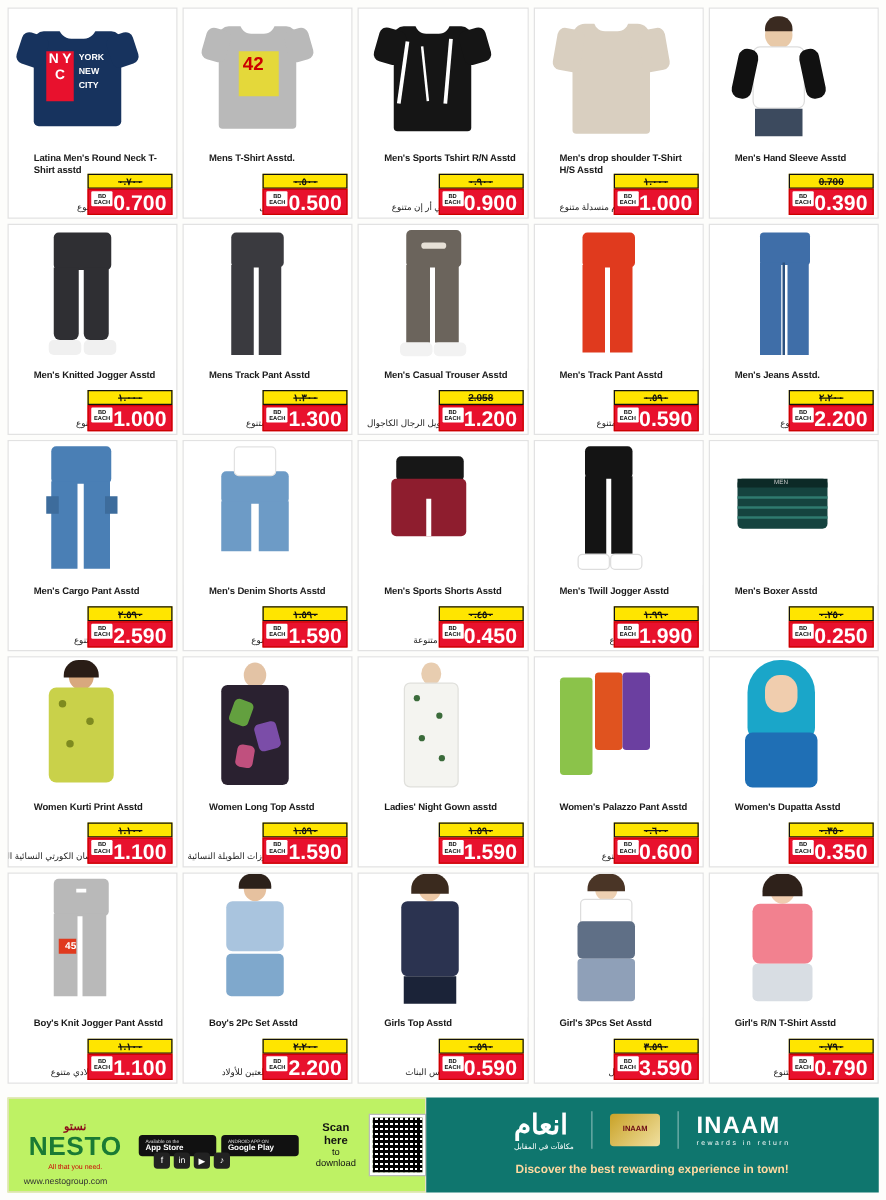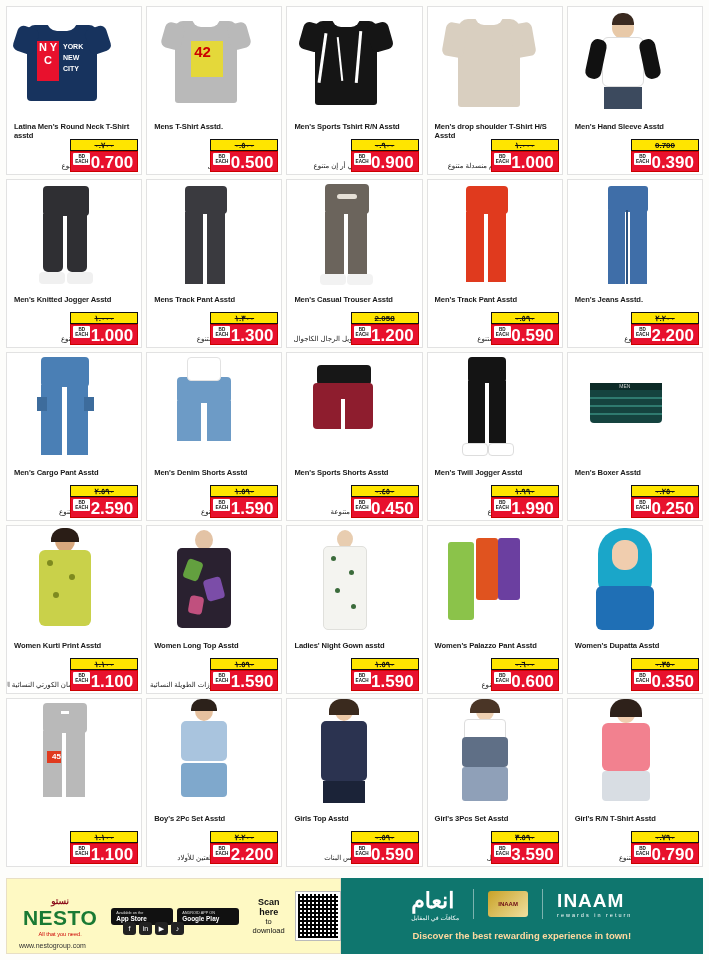--- a/index.html
+++ b/index.html
@@ -31,21 +31,21 @@
   }
   .imgbox {
     position: relative;
     height: 115px;
     width: 100%;
     background: #ffffff;
     overflow: hidden;
   }
   .txtbox {
     position: absolute;
-    bottom: 0; left: 3px; right: 0;
+    bottom: 0; left: 16px; right: 0;
     height: 54px;
     padding: 2px 4px 0 4px;
   }
   .en {
     font-size: 7.6px;
     line-height: 9.4px;
     font-weight: bold;
     color: #1a1a1a;
     letter-spacing: -0.1px;
   }
@@ -103,21 +103,21 @@
   }
   
   .footer {
     position: absolute;
     left: 6px; bottom: 6px;
     width: 697px; height: 76px;
     display: flex;
   }
   .foot-left {
     width: 48%;
-    background: #fef9c3;
+    background: #bef264;
     border: 1px solid #e8dfc4;
     position: relative;
     display: flex;
     align-items: center;
   }
   .foot-right {
     flex: 1;
     background: #0f766e;
     position: relative;
     color: #fff;
@@ -601,20 +601,24 @@
           <div class="c" style="left:54px;top:12px;width:8px;height:3px;background:#fff;"></div>
           <div class="c" style="left:36px;top:32px;width:19px;height:66px;background:#b9b9b9;"></div>
           <div class="c" style="left:59px;top:32px;width:19px;height:66px;background:#b9b9b9;"></div>
           <div class="c" style="left:40px;top:52px;width:14px;height:12px;background:#e03a1e;color:#fff;font-size:8px;font-weight:bold;text-align:right;line-height:12px;">45</div>
         </div>
       </div>
       <div class="tag">
         <div class="old"><span>١.١٠٠</span></div>
         <div class="new"><div class="unit">BD<br>EACH</div><span>1.100</span></div>
       </div>
+      <div class="txtbox">
+        <div class="en">Boy's Knit Jogger Pant Asstd</div>
+        <div class="ar">بنطال رياضي محبوك ولادي متنوع</div>
+      </div>
     </div>
 
     <div class="cell">
       <div class="imgbox">
         <div class="ill">
           <div class="c" style="left:48px;top:2px;width:18px;height:20px;background:#e6c19f;border-radius:50%;"></div>
           <div class="c" style="left:44px;top:0px;width:26px;height:12px;background:#2c211a;border-radius:10px 10px 0 0;"></div>
           <div class="c" style="left:34px;top:22px;width:46px;height:40px;background:#a9c4de;border-radius:5px;"></div>
           <div class="c" style="left:34px;top:64px;width:46px;height:34px;background:#7fa8cc;border-radius:4px;"></div>
         </div>

